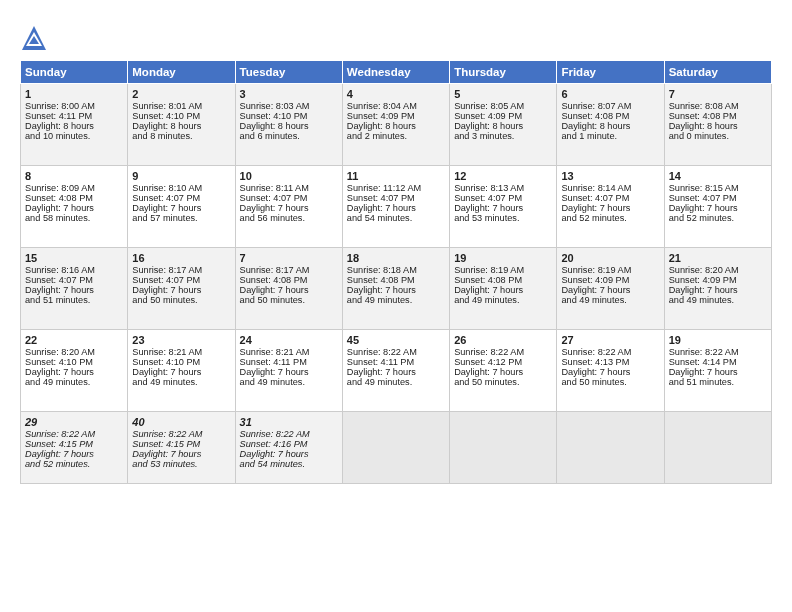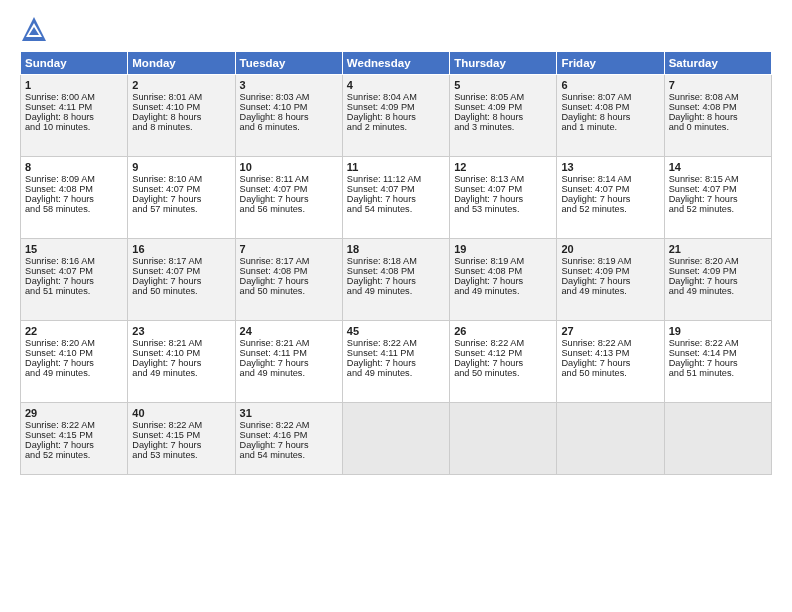--- a/index.html
+++ b/index.html
@@ -6,21 +6,21 @@
     body {
       font-family: Arial, sans-serif;
       background: #fff;
       width: 792px;
       height: 612px;
       overflow: hidden;
     }
     .page {
       width: 792px;
       height: 612px;
-      padding: 11px 20px 10px 20px;
+      padding: 20px 20px 10px 20px;
       background: #fff;
     }
     .header {
       display: flex;
       justify-content: space-between;
       align-items: flex-start;
       margin-bottom: 8px;
     }
     .logo {
       display: flex;
@@ -83,20 +83,21 @@
       font-size: 11px;
       font-weight: bold;
       display: block;
       margin-bottom: 1px;
     }
     .empty-cell {
       background: #e8e8e8 !important;
     }
     tbody tr:last-child td {
       height: 72px;
+      font-style: italic;
     }
   </style>
 </head>
 <body>
 
 <div class="page">
   <div class="header">
     <div class="logo">
       <div class="logo-icon">
         <svg width="28" height="28" viewBox="0 0 28 28">

